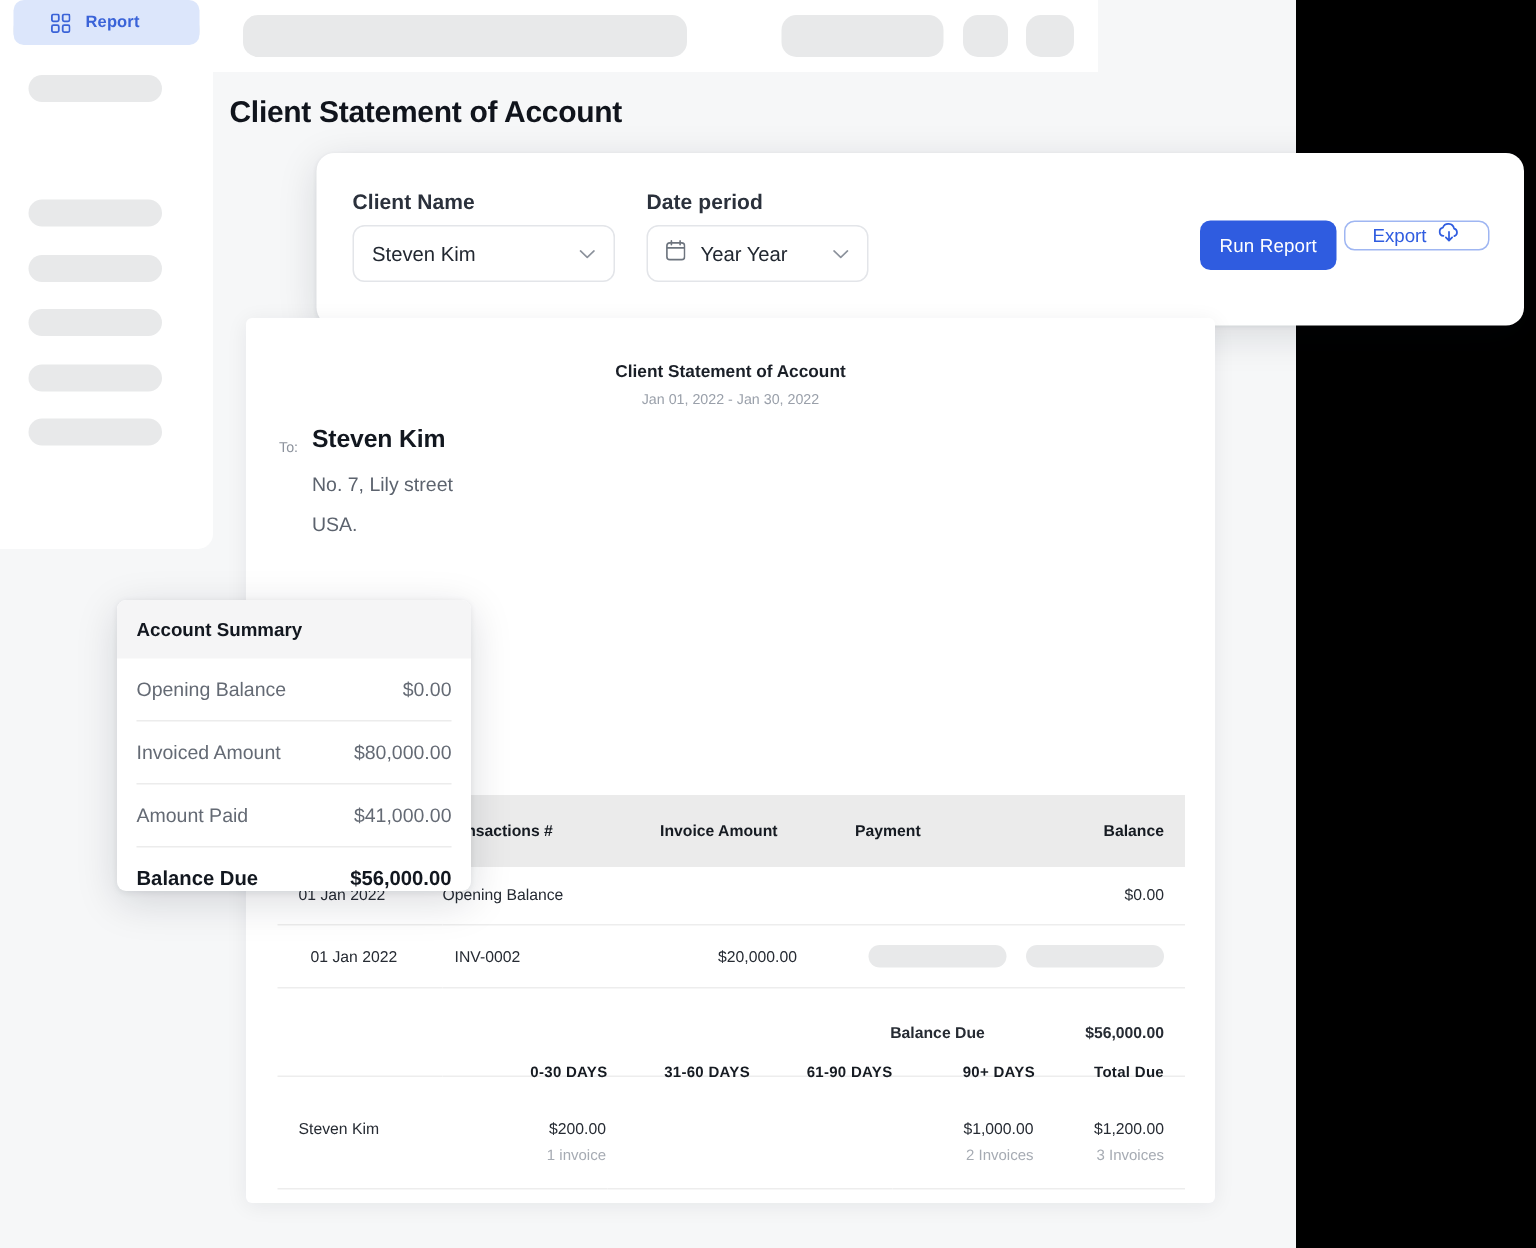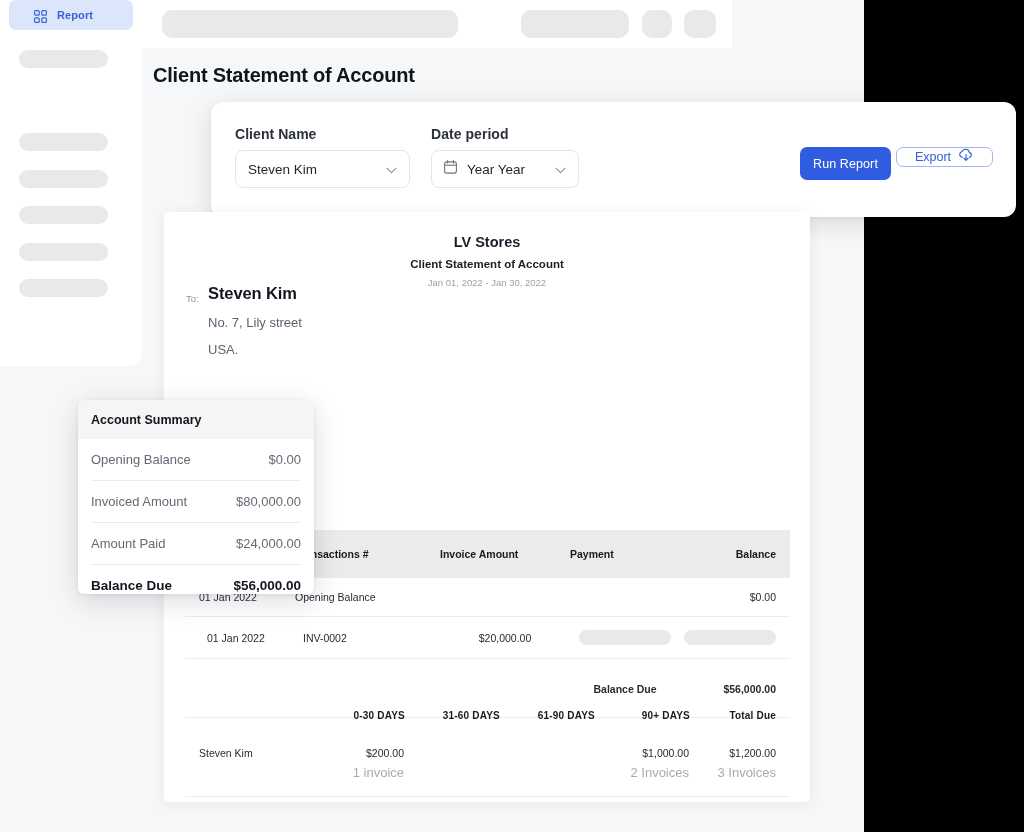--- a/index.html
+++ b/index.html
@@ -287,21 +287,21 @@
   }
   .aging th.l { text-align: left; }
   .aging td {
     font-size: 10.5px;
     color: #262b33;
     text-align: right;
     padding-top: 4px;
   }
   .aging td.l { text-align: left; }
   .aging .sub td {
-    font-size: 13px;
+    font-size: 10px;
     color: #a6abb3;
     padding-top: 5px;
     padding-bottom: 16px;
     border-bottom: 1px solid #ededed;
   }
 
   
   .summary {
     position: absolute;
     left: 78px;
@@ -419,21 +419,20 @@
         <path d="M4.3 9.3A2.8 2.8 0 013.9 3.8a3.9 3.9 0 017.5.6 2.6 2.6 0 01.1 5" stroke="#2f5ce0" stroke-width="1.15" stroke-linecap="round" stroke-linejoin="round"></path>
         <path d="M8 6.6v5.6M5.9 10.2L8 12.4l2.1-2.2" stroke="#2f5ce0" stroke-width="1.15" stroke-linecap="round" stroke-linejoin="round"></path>
       </svg>
     </span>
   </div>
 </div>
 
 <div class="doc">
 
   <div class="doc-head">
-    <div class="doc-company">LV Stores</div>
     <div class="doc-sub">Client Statement of Account</div>
     <div class="doc-range">Jan 01, 2022 - Jan 30, 2022</div>
   </div>
 
   <div class="to-block">
     <span class="to-label">To:</span>
     <div class="to-name">Steven Kim</div>
     <div class="to-line">No. 7, Lily street</div>
     <div class="to-line">USA.</div>
   </div>
@@ -525,19 +524,19 @@
   <div class="srow">
     <span>Opening Balance</span>
     <span class="sval">$0.00</span>
   </div>
   <div class="srow">
     <span>Invoiced Amount</span>
     <span class="sval">$80,000.00</span>
   </div>
   <div class="srow">
     <span>Amount Paid</span>
-    <span class="sval">$24,000.00</span>
+    <span class="sval">$41,000.00</span>
   </div>
   <div class="srow">
     <span>Balance Due</span>
     <span class="sval">$56,000.00</span>
   </div>
 </div>
 
 </body></html>

